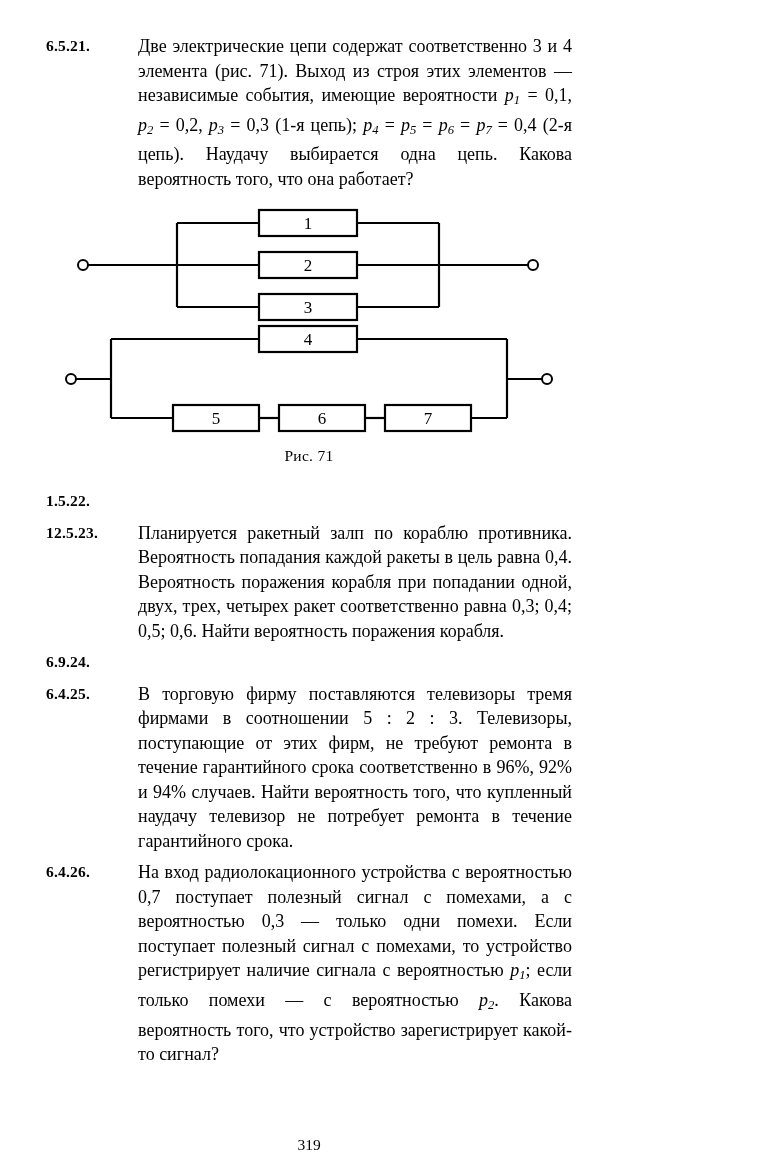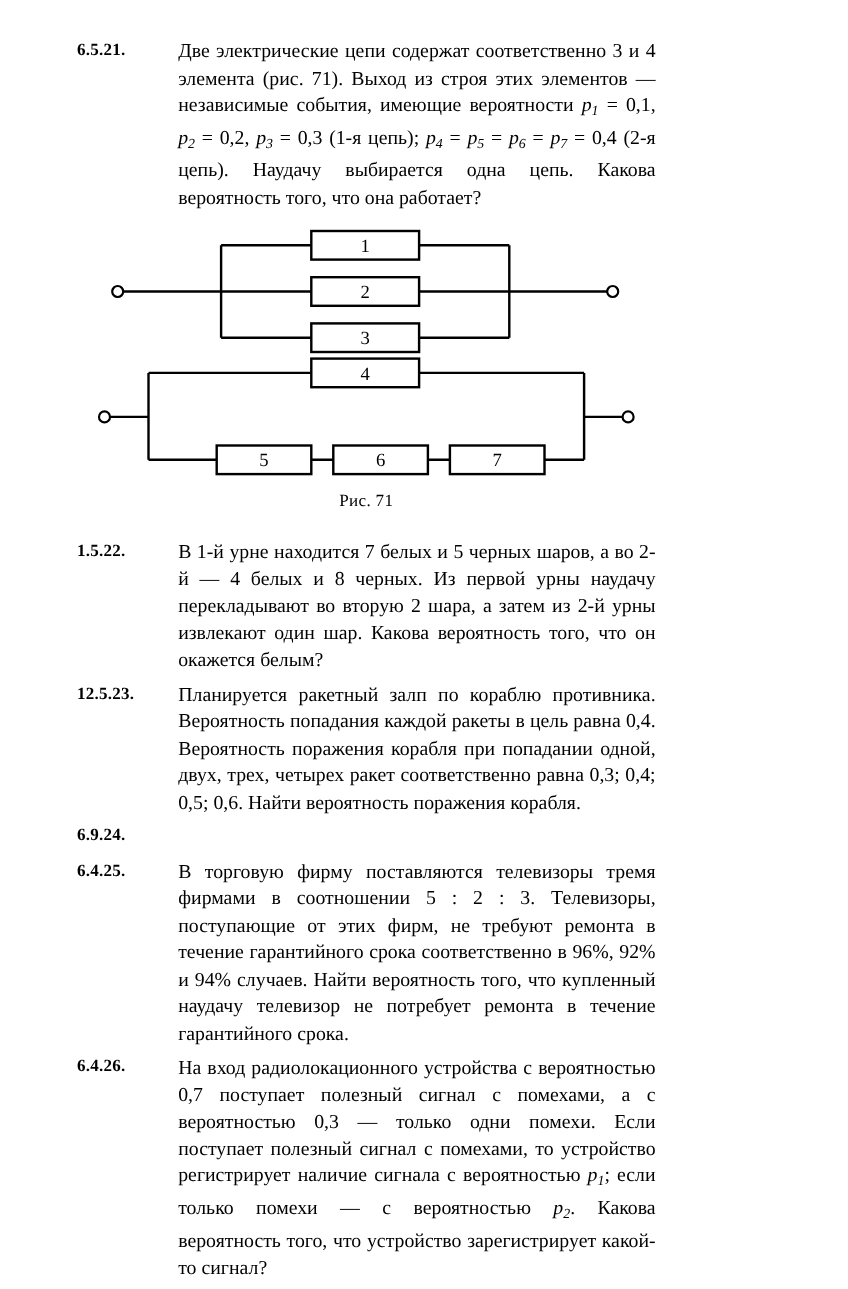--- a/index.html
+++ b/index.html
@@ -14,21 +14,20 @@
     color: #000000;
     position: relative;
     overflow: hidden;
   }
   .page {
     width: 618px;
     height: 1172px;
     position: relative;
     box-sizing: border-box;
     padding: 34px 46px 3px 46px;
-    margin-left: 24px;
   }
   .problem {
     display: flex;
     flex-direction: row;
     align-items: flex-start;
     margin-bottom: 7px;
   }
   .problem-number {
     flex: 0 0 92px;
     font-weight: bold;
@@ -141,21 +140,20 @@
         <text x="369" y="221">7</text>
       </g>
     </svg>
     <div class="figure-caption">Рис. 71</div>
   </div>
 
   <div class="spacer-after-figure"></div>
 
   <div class="problem">
     <div class="problem-number">1.5.22.</div>
-    <div class="problem-body">В 1-й урне находится 7 белых и 5 черных шаров, а во 2-й — 4 белых и 8 черных. Из первой урны наудачу перекладывают во вторую 2 шара, а затем из 2-й урны извлекают один шар. Какова вероятность того, что он окажется белым?</div>
   </div>
 
   <div class="problem">
     <div class="problem-number">12.5.23.</div>
     <div class="problem-body">Планируется ракетный залп по кораблю противника. Вероятность попадания каждой ракеты в цель равна 0,4. Вероятность поражения корабля при попадании одной, двух, трех, четырех ракет соответственно равна 0,3; 0,4; 0,5; 0,6. Найти вероятность поражения корабля.</div>
   </div>
 
   <div class="problem">
     <div class="problem-number">6.9.24.</div>
   </div>
@@ -163,13 +161,14 @@
   <div class="problem">
     <div class="problem-number">6.4.25.</div>
     <div class="problem-body">В торговую фирму поставляются телевизоры тремя фирмами в соотношении 5 : 2 : 3. Телевизоры, поступающие от этих фирм, не требуют ремонта в течение гарантийного срока соответственно в 96%, 92% и 94% случаев. Найти вероятность того, что купленный наудачу телевизор не потребует ремонта в течение гарантийного срока.</div>
   </div>
 
   <div class="problem">
     <div class="problem-number">6.4.26.</div>
     <div class="problem-body">На вход радиолокационного устройства с вероятностью 0,7 поступает полезный сигнал с помехами, а с вероятностью 0,3 — только одни помехи. Если поступает полезный сигнал с помехами, то устройство регистрирует наличие сигнала с вероятностью <i>p</i><sub>1</sub>; если только помехи — с вероятностью <i>p</i><sub>2</sub>. Какова вероятность того, что устройство зарегистрирует какой-то сигнал?</div>
   </div>
 
+  <div class="page-number">319</div>
 </div>
 
 </body></html>

